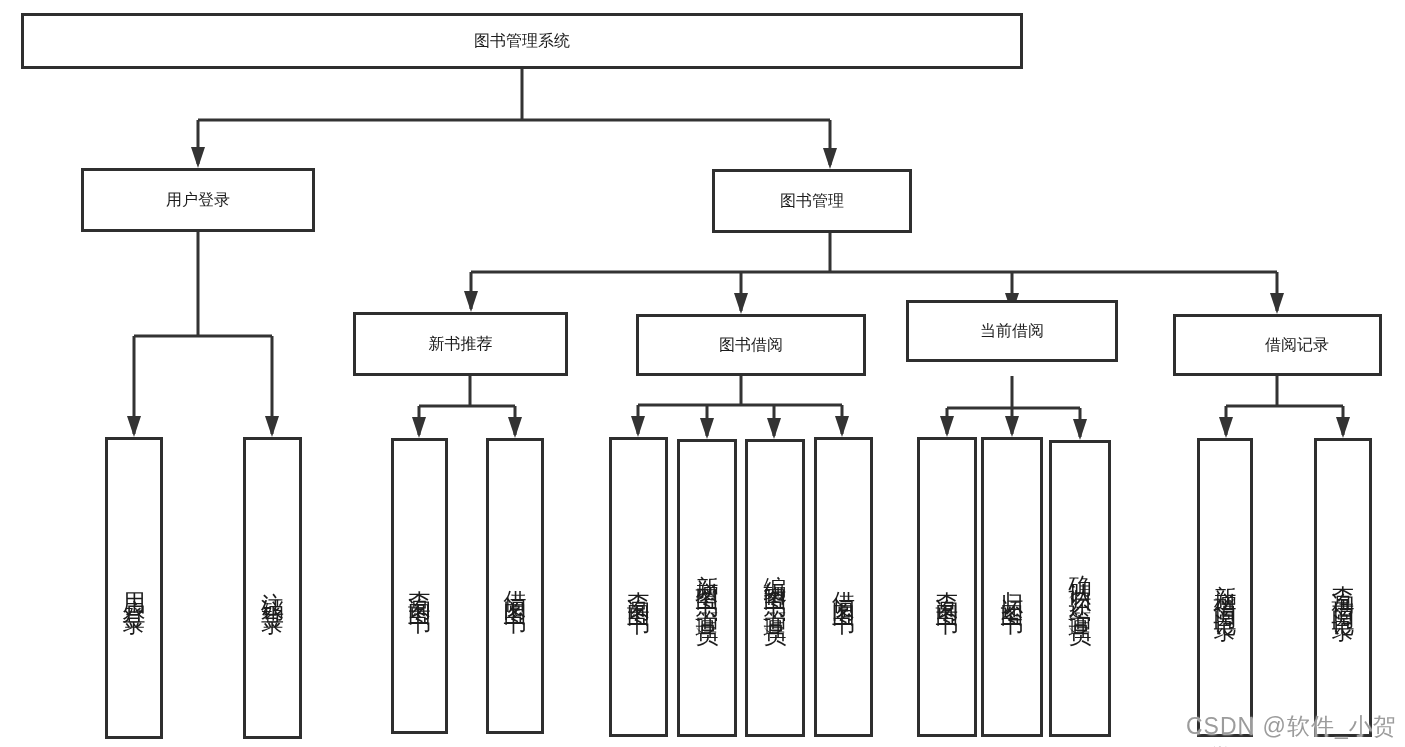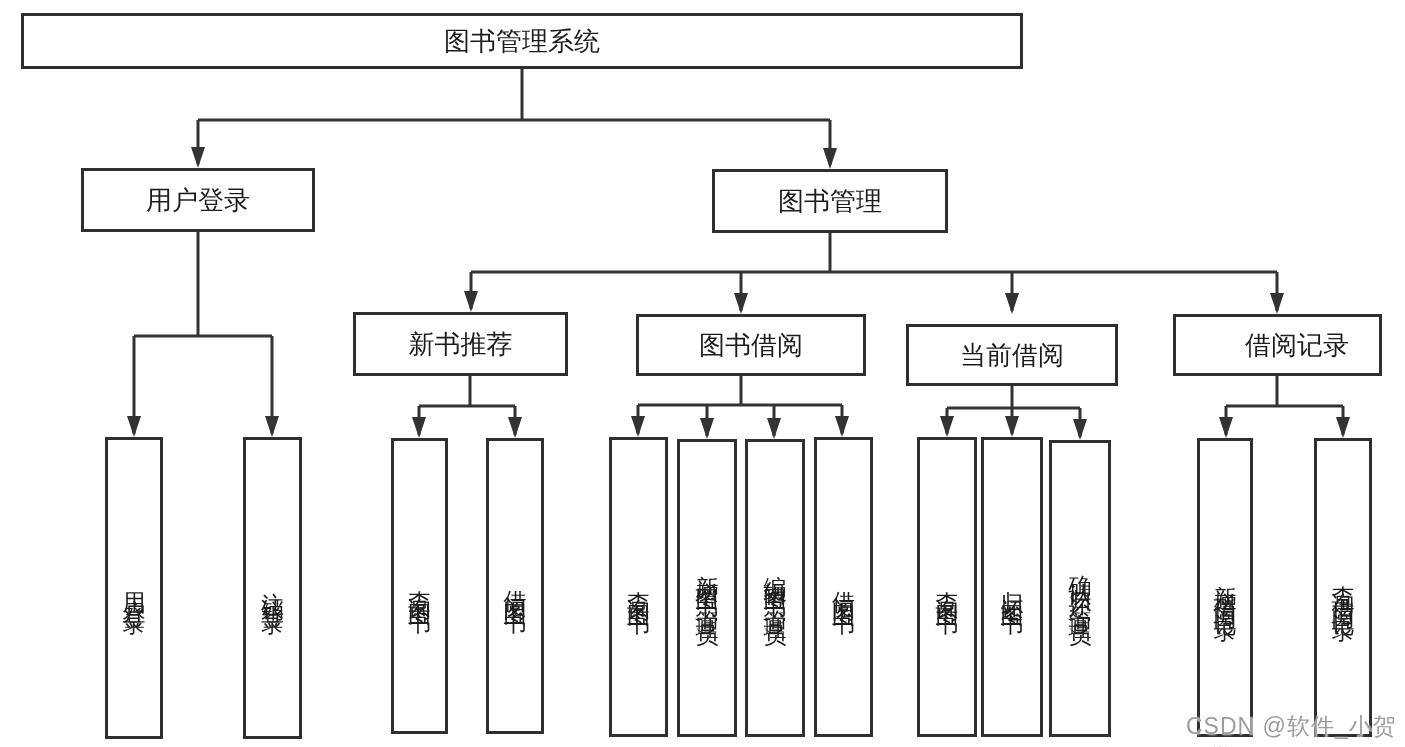--- a/index.html
+++ b/index.html
@@ -13,21 +13,21 @@
   .canvas{
     position:relative;width:1405px;height:747px;background:var(--bg);
     font-family:"Liberation Sans", sans-serif;overflow:hidden;
   }
   .connectors{position:absolute;left:0;top:0;width:1405px;height:747px;}
   .ln{stroke:var(--line);stroke-width:3;fill:none;}
   .ar{fill:var(--line);stroke:none;}
   .node{
     position:absolute;border:3px solid var(--border);background:var(--bg);
     display:flex;align-items:center;justify-content:center;
-    color:var(--text);font-size:26px;box-sizing:border-box;
+    color:var(--text);font-size:16px;box-sizing:border-box;
     white-space:nowrap;z-index:2;
   }
   .v{
     writing-mode:vertical-rl;text-orientation:mixed;
     font-size:23px;letter-spacing:7px;white-space:normal;
     line-height:1;
   }
   .watermark{
     position:absolute;left:1186px;top:711px;z-index:5;
     font-size:23px;letter-spacing:1px;color:var(--wm);
@@ -71,25 +71,25 @@
     <path class="ar" d="M1080 440 l-7 -21 h14 Z"></path>
 
     <path class="ln" d="M1277 376 V406 M1226 406 H1343 M1226 406 V435 M1343 406 V435"></path>
     <path class="ar" d="M1226 438 l-7 -21 h14 Z"></path>
     <path class="ar" d="M1343 438 l-7 -21 h14 Z"></path>
   </svg>
 
   <div class="node" style="left:21px;top:13px;width:1002px;height:56px;">图书管理系统</div>
 
   <div class="node" style="left:81px;top:168px;width:234px;height:64px;">用户登录</div>
-  <div class="node" style="left:712px;top:169px;width:236px;height:64px;">图书管理</div>
+  <div class="node" style="left:712px;top:169px;width:200px;height:64px;">图书管理</div>
 
   <div class="node" style="left:353px;top:312px;width:215px;height:64px;">新书推荐</div>
   <div class="node" style="left:636px;top:314px;width:230px;height:62px;">图书借阅</div>
-  <div class="node" style="left:906px;top:324px;width:212px;height:62px;">当前借阅</div>
+  <div class="node" style="left:906px;top:300px;width:212px;height:62px;">当前借阅</div>
   <div class="node" style="left:1173px;top:314px;width:209px;height:62px;padding-left:39px;">借阅记录</div>
 
   <div class="node v" style="left:105px;top:437px;width:58px;height:302px;">用户登录</div>
   <div class="node v" style="left:243px;top:437px;width:59px;height:302px;">注销登录</div>
 
   <div class="node v" style="left:391px;top:438px;width:57px;height:296px;">查询图书</div>
   <div class="node v" style="left:486px;top:438px;width:58px;height:296px;">借阅图书</div>
 
   <div class="node v" style="left:609px;top:437px;width:59px;height:300px;">查询图书</div>
   <div class="node v" style="left:677px;top:439px;width:60px;height:298px;">新增图书（管理员）</div>

